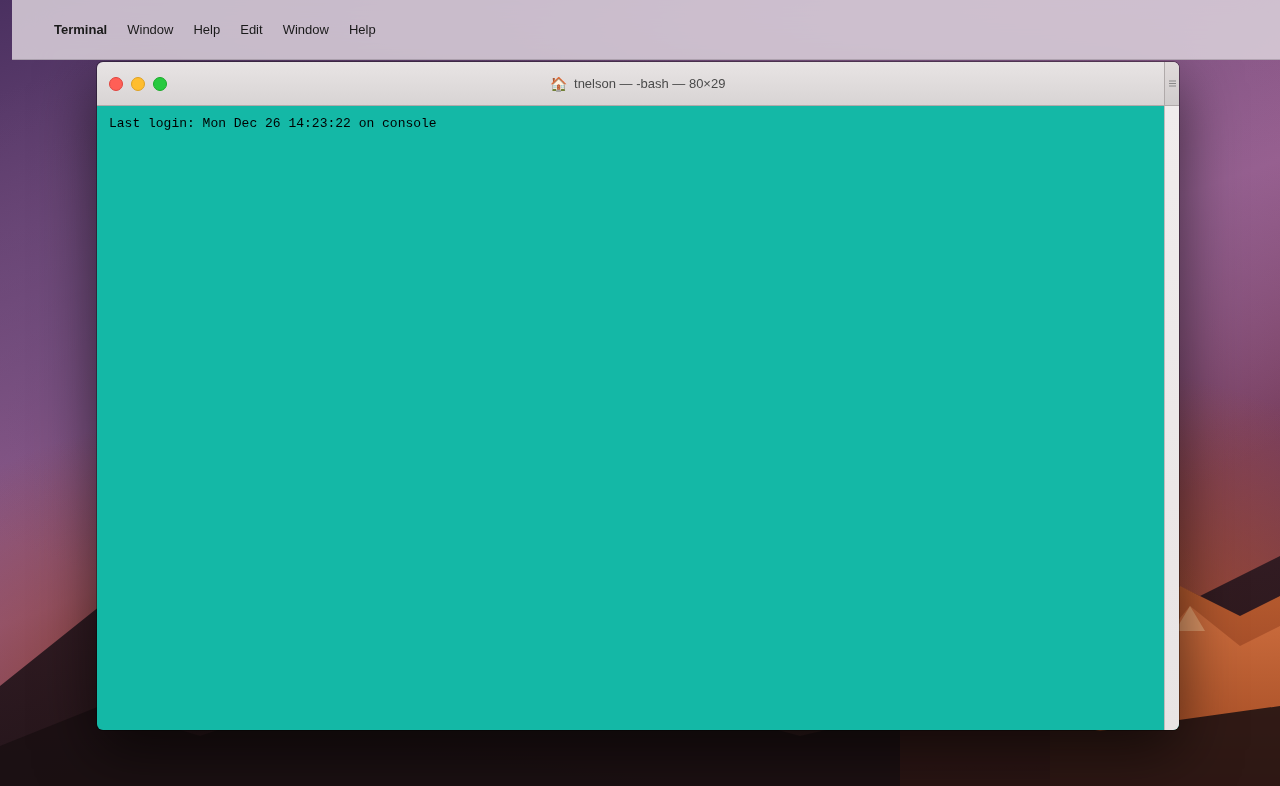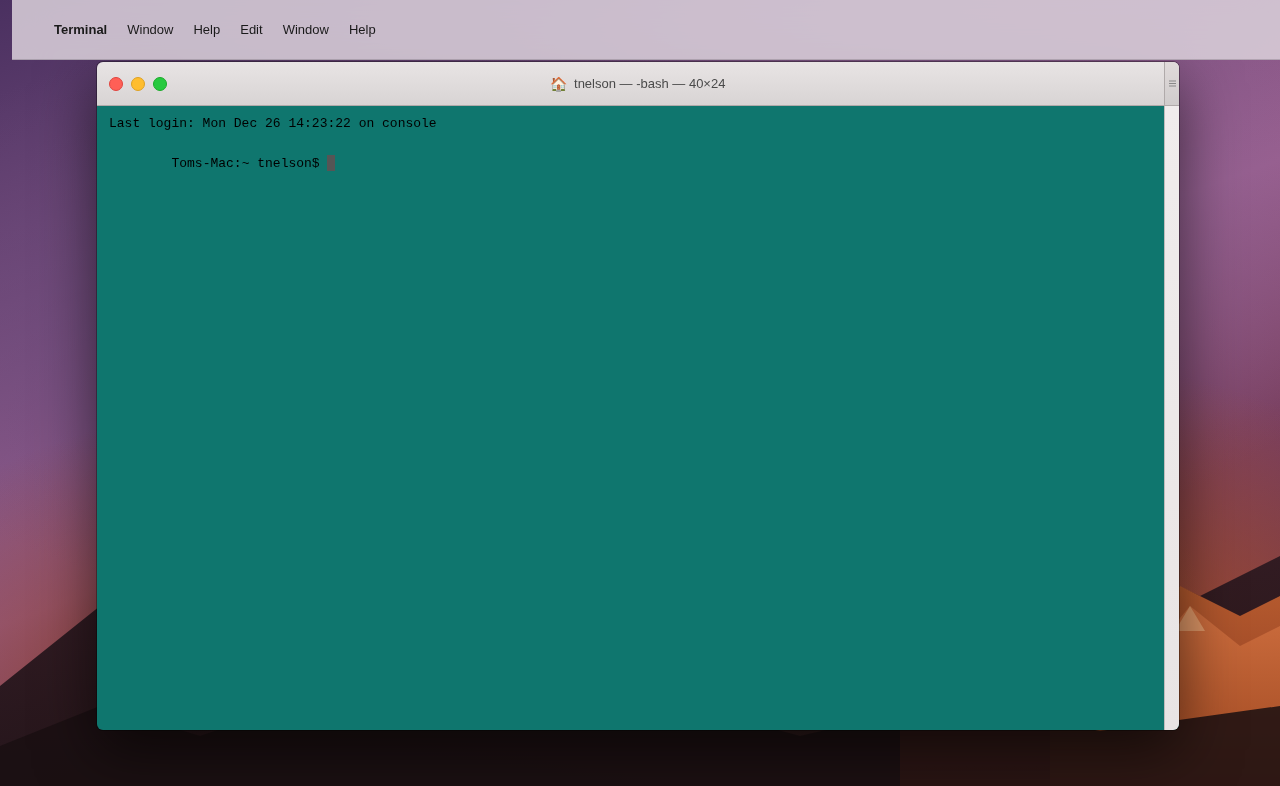--- a/index.html
+++ b/index.html
@@ -144,21 +144,21 @@
       display: flex;
       align-items: center;
       justify-content: center;
       font-size: 8px;
       color: #666;
     }
 
     
     .terminal-content {
       flex: 1;
-      background: #0f766e;
+      background: #14b8a6;
       display: flex;
       position: relative;
       overflow: hidden;
     }
 
     .terminal-text-area {
       flex: 1;
       padding: 8px 12px;
       font-family: "Menlo", "Monaco", "Courier New", monospace;
       font-size: 13px;
@@ -260,35 +260,32 @@
 <div class="terminal-window">
 
   <div class="title-bar">
     <div class="traffic-lights">
       <div class="traffic-light close" title="Close"></div>
       <div class="traffic-light minimize" title="Minimize"></div>
       <div class="traffic-light maximize" title="Maximize"></div>
     </div>
     <div class="title-bar-text">
       <span class="title-bar-icon">🏠</span>
-      <span>tnelson — -bash — 40×24</span>
+      <span>tnelson — -bash — 80×29</span>
     </div>
     <div class="scrollbar-top-btn">
       <svg width="9" height="9" viewBox="0 0 9 9">
         <line x1="1" y1="2" x2="8" y2="2" stroke="#888" stroke-width="1"></line>
         <line x1="1" y1="4.5" x2="8" y2="4.5" stroke="#888" stroke-width="1"></line>
         <line x1="1" y1="7" x2="8" y2="7" stroke="#888" stroke-width="1"></line>
       </svg>
     </div>
   </div>
 
   <div class="terminal-content">
     <div class="terminal-text-area">
       <div class="terminal-line">Last login: Mon Dec 26 14:23:22 on console</div>
-      <div class="terminal-line">
-        <span>Toms-Mac:~ tnelson$ </span><span class="cursor"></span>
-      </div>
     </div>
     <div class="terminal-scrollbar">
       <div class="scrollbar-track"></div>
     </div>
   </div>
 </div>
 
 </body></html>

